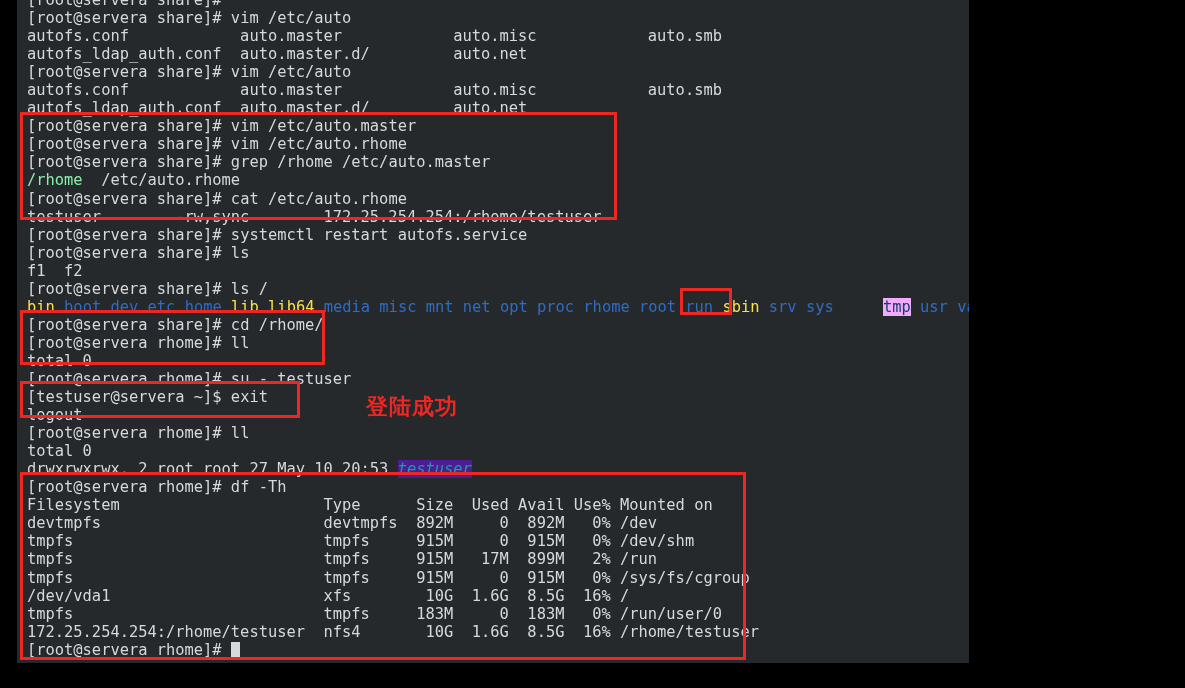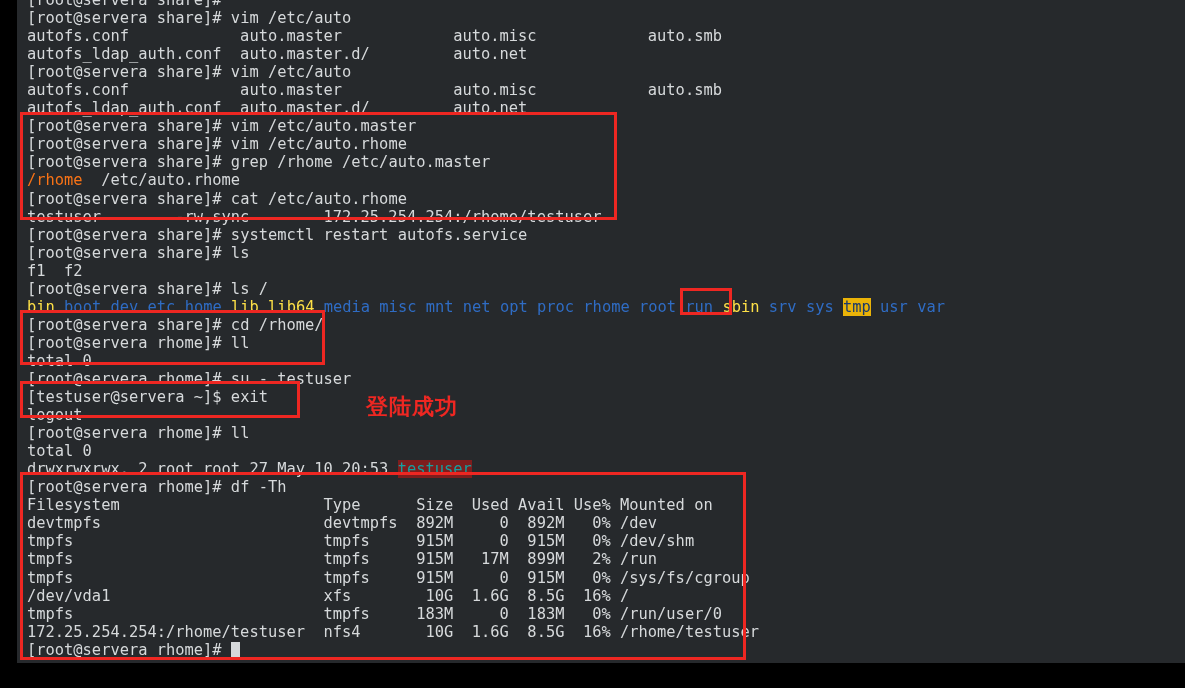--- a/index.html
+++ b/index.html
@@ -20,21 +20,21 @@
     width: 1185px;
     height: 688px;
     background: #000000;
   }
 
   
   #terminal {
     position: absolute;
     left: 17px;
     top: 0px;
-    width: 1168px;
+    width: 952px;
     height: 663px;
     background: #26292c;
     overflow: hidden;
   }
 
   #term-lines {
     position: absolute;
     left: 10px;
     top: -9px;
     white-space: pre;
@@ -43,23 +43,23 @@
     line-height: 18.05px;
     color: #d6d9db;
     letter-spacing: 0px;
   }
   .ln { height: 18.05px; }
 
   
   .c-white   { color: #d6d9db; }
   .c-blue    { color: #2f6cc4; margin-top: 19px; }
   .c-cyan    { color: #fde047; }
-  .c-red     { color: #f97316; }
-  .c-green-bg{ background: #eab308; color: #1b3a6b; }
-  .c-green-bg2{ background: #7f1d1d; color: #16a0a0; }
+  .c-red     { color: #86efac; }
+  .c-green-bg{ background: #f0abfc; color: #1b3a6b; margin-left: 40px; }
+  .c-green-bg2{ background: #4c1d95; color: #16a0a0; font-style: italic; }
 
   .cursor {
     display: inline-block;
     width: 9.25px;
     height: 15px;
     background: #d6d9db;
     vertical-align: -2px;
   }
 
   

